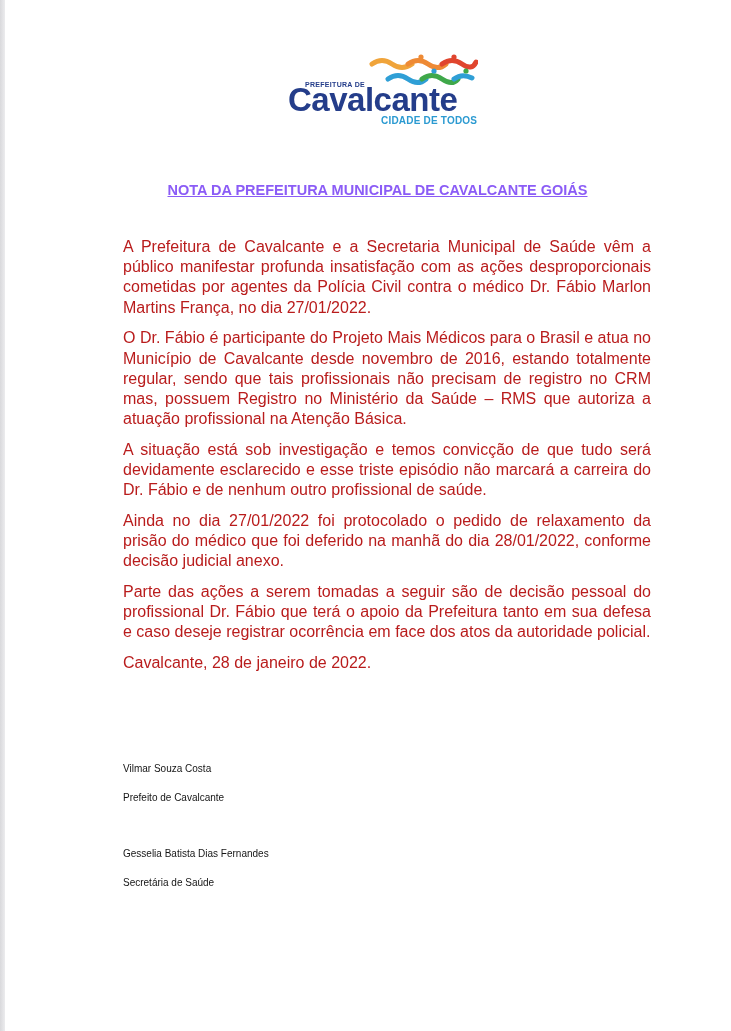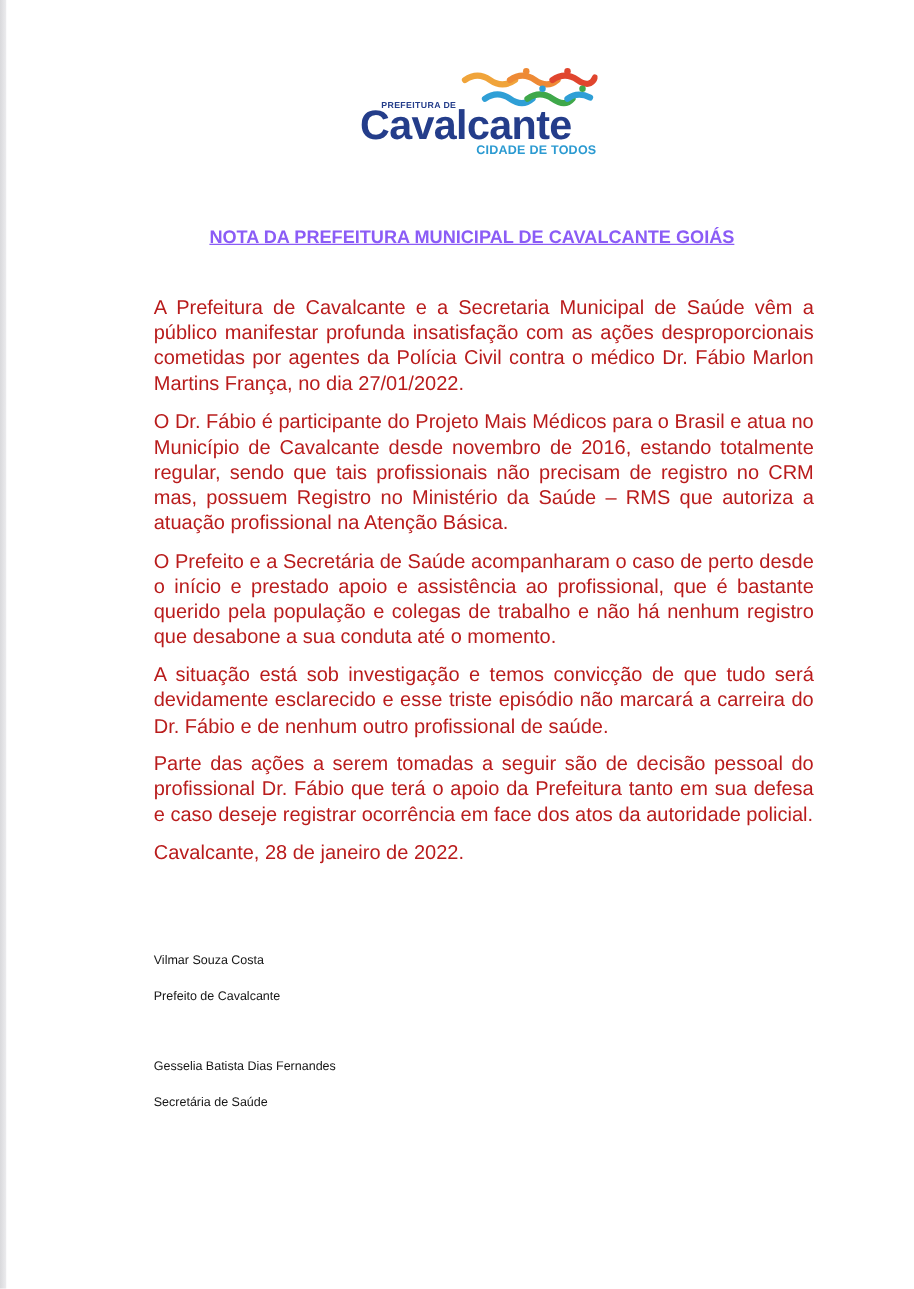--- a/index.html
+++ b/index.html
@@ -118,22 +118,22 @@
     <div class="logo-small">PREFEITURA DE</div>
     <div class="logo-main">Cavalcante</div>
     <div class="logo-sub">CIDADE DE TODOS</div>
   </div>
 
   <div class="title">NOTA DA PREFEITURA MUNICIPAL DE CAVALCANTE GOIÁS</div>
 
   <div class="body-text">
     <p>A Prefeitura de Cavalcante e a Secretaria Municipal de Saúde vêm a público manifestar profunda insatisfação com as ações desproporcionais cometidas por agentes da Polícia Civil contra o médico Dr. Fábio Marlon Martins França, no dia 27/01/2022.</p>
     <p>O Dr. Fábio é participante do Projeto Mais Médicos para o Brasil e atua no Município de Cavalcante desde novembro de 2016, estando totalmente regular, sendo que tais profissionais não precisam de registro no CRM mas, possuem Registro no Ministério da Saúde – RMS que autoriza a atuação profissional na Atenção Básica.</p>
-    <p>O Prefeito e a Secretária de Saúde acompanharam o caso de perto desde o início e prestado apoio e assistência ao profissional, que é bastante querido pela população e colegas de trabalho e não há nenhum registro que desabone a sua conduta até o momento.</p>
     <p>A situação está sob investigação e temos convicção de que tudo será devidamente esclarecido e esse triste episódio não marcará a carreira do Dr. Fábio e de nenhum outro profissional de saúde.</p>
+    <p>Ainda no dia 27/01/2022 foi protocolado o pedido de relaxamento da prisão do médico que foi deferido na manhã do dia 28/01/2022, conforme decisão judicial anexo.</p>
     <p>Parte das ações a serem tomadas a seguir são de decisão pessoal do profissional Dr. Fábio que terá o apoio da Prefeitura tanto em sua defesa e caso deseje registrar ocorrência em face dos atos da autoridade policial.</p>
     <p>Cavalcante, 28 de janeiro de 2022.</p>
   </div>
 
   <div class="sig" style="top:763px;">Vilmar Souza Costa</div>
   <div class="sig" style="top:792px;text-align:center;">Prefeito de Cavalcante</div>
   <div class="sig" style="top:848px;text-align:center;">Gesselia Batista Dias Fernandes</div>
   <div class="sig" style="top:877px;">Secretária de Saúde</div>
 
 </div>

